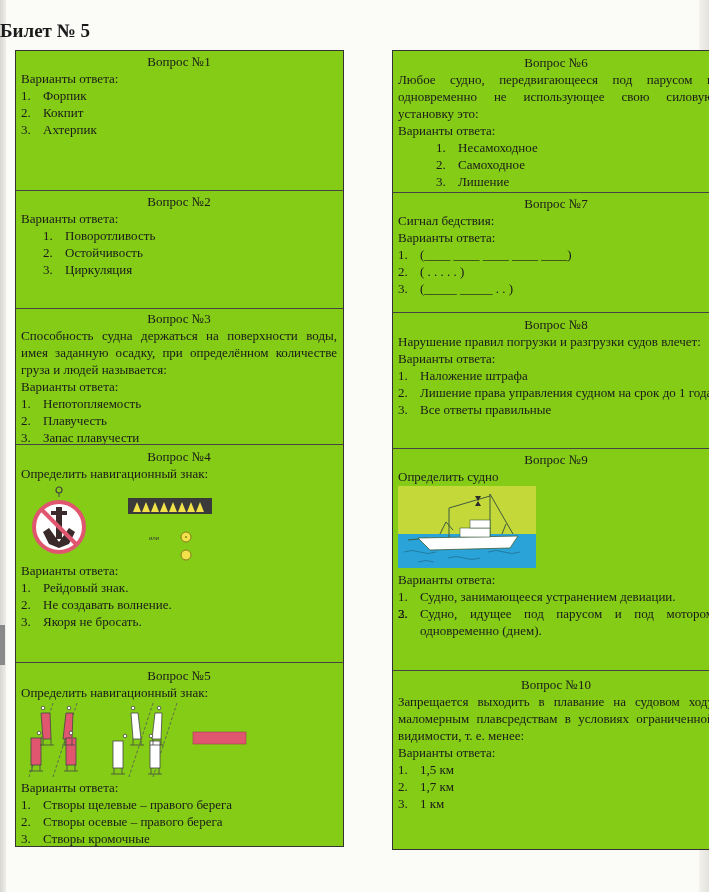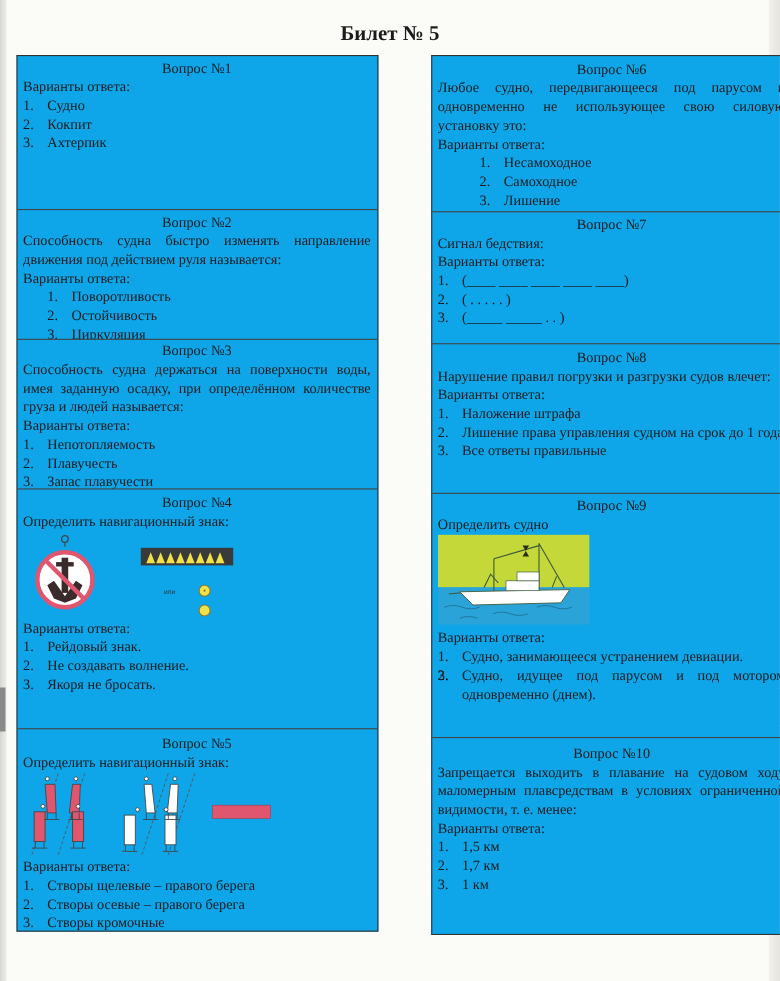--- a/index.html
+++ b/index.html
@@ -7,22 +7,22 @@
     width:709px; height:892px; position:relative; overflow:hidden;
     background:#fbfbf8;
     font-family:"Liberation Serif", serif;
     color:#1a1a1a;
   }
   .edge-left { position:absolute; left:0; top:0; width:6px; height:892px; background:linear-gradient(90deg,#d8d6d0,#efeeea); }
   .edge-left .dark { position:absolute; left:0; top:625px; width:5px; height:40px; background:#8a8a8a; }
   .edge-right { position:absolute; right:0; top:0; width:10px; height:892px; background:linear-gradient(90deg,#f3f2ee,#e4e2dc); }
   .edge-right .tab { position:absolute; left:0; top:630px; width:9px; height:30px; border:1px solid #888; border-right:none; background:#f1f0ec; }
   .edge-right .tab i { position:absolute; left:1px; width:5px; height:2px; background:#333; }
-  .title { position:absolute; top:20px; left:0; width:709px; text-align:center; font-weight:bold; font-size:19px; }
-  .col { position:absolute; top:50px; border:1px solid #333; background:#0ea5e9; }
+  .title { position:absolute; top:20px; left:0; width:709px; font-weight:bold; font-size:19px; }
+  .col { position:absolute; top:50px; border:1px solid #333; background:#84cc16; }
   .col.left { left:15px; width:327px; }
   .col.right { left:356px; width:327px;margin-left:36px; }
   .cell { position:relative; border-bottom:1px solid #444; padding:0 6px 0 5px; font-size:13px; line-height:17px; box-sizing:border-box; overflow:hidden; }
   .cell:last-child { border-bottom:none; }
   .qh { text-align:center; }
   .nolast { text-align:justify; }
   ol { margin:0; padding:0; list-style:none; }
   ol li { position:relative; padding-left:22px; }
   ol li .n { position:absolute; left:0; }
   ol.ind1 { padding-left:22px; }
@@ -44,29 +44,28 @@
   </div>
 
 <div class="title">Билет № 5</div>
 
 <div class="col left">
 
   <div class="cell" style="height:140px;padding-top:2px">
     <div class="qh">Вопрос №1</div>
     <div>Варианты ответа:</div>
     <ol>
-      <li><span class="n">1.</span><span>Судно</span></li>
+      <li><span class="n">1.</span><span>Форпик</span></li>
       <li><span class="n">2.</span><span>Кокпит</span></li>
       <li><span class="n">3.</span><span>Ахтерпик</span></li>
     </ol>
   </div>
 
   <div class="cell" style="height:118px;padding-top:2px">
     <div class="qh">Вопрос №2</div>
-    <div class="nolast">Способность судна быстро изменять направление движения под действием  руля называется:</div>
     <div>Варианты ответа:</div>
     <ol class="ind1">
       <li><span class="n">1.</span><span>Поворотливость</span></li>
       <li><span class="n">2.</span><span>Остойчивость</span></li>
       <li><span class="n">3.</span><span> Циркуляция</span></li>
     </ol>
   </div>
 
   <div class="cell" style="height:136px;padding-top:1px">
     <div class="qh">Вопрос №3</div>

